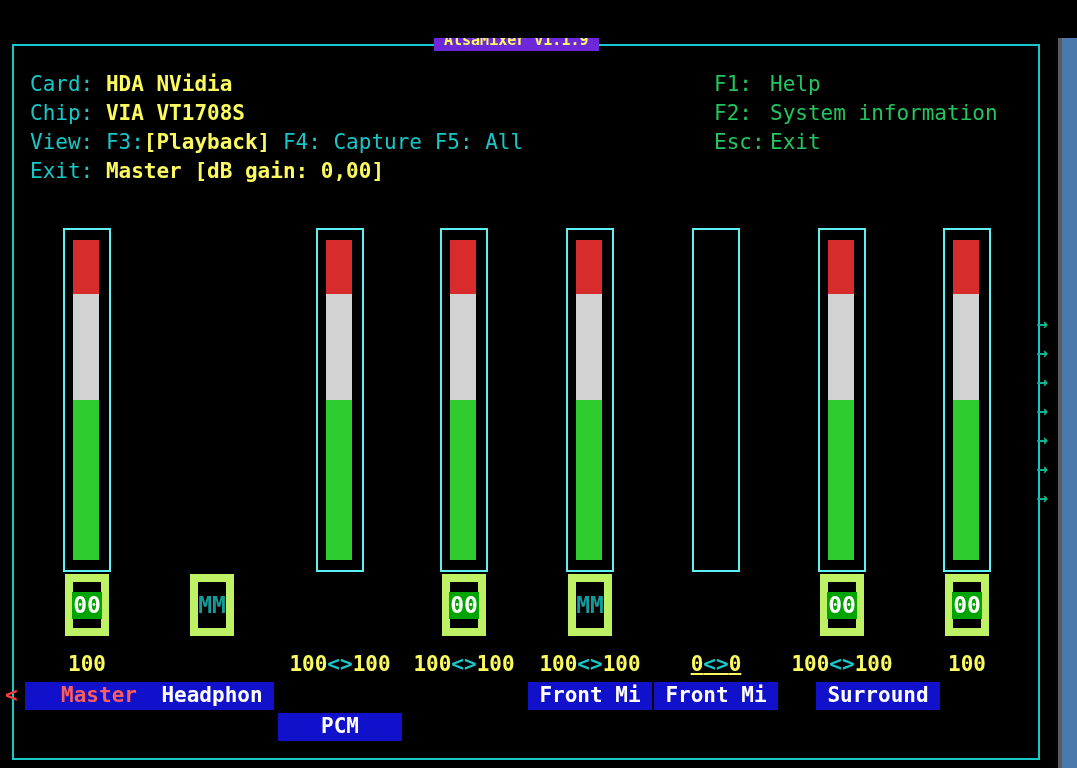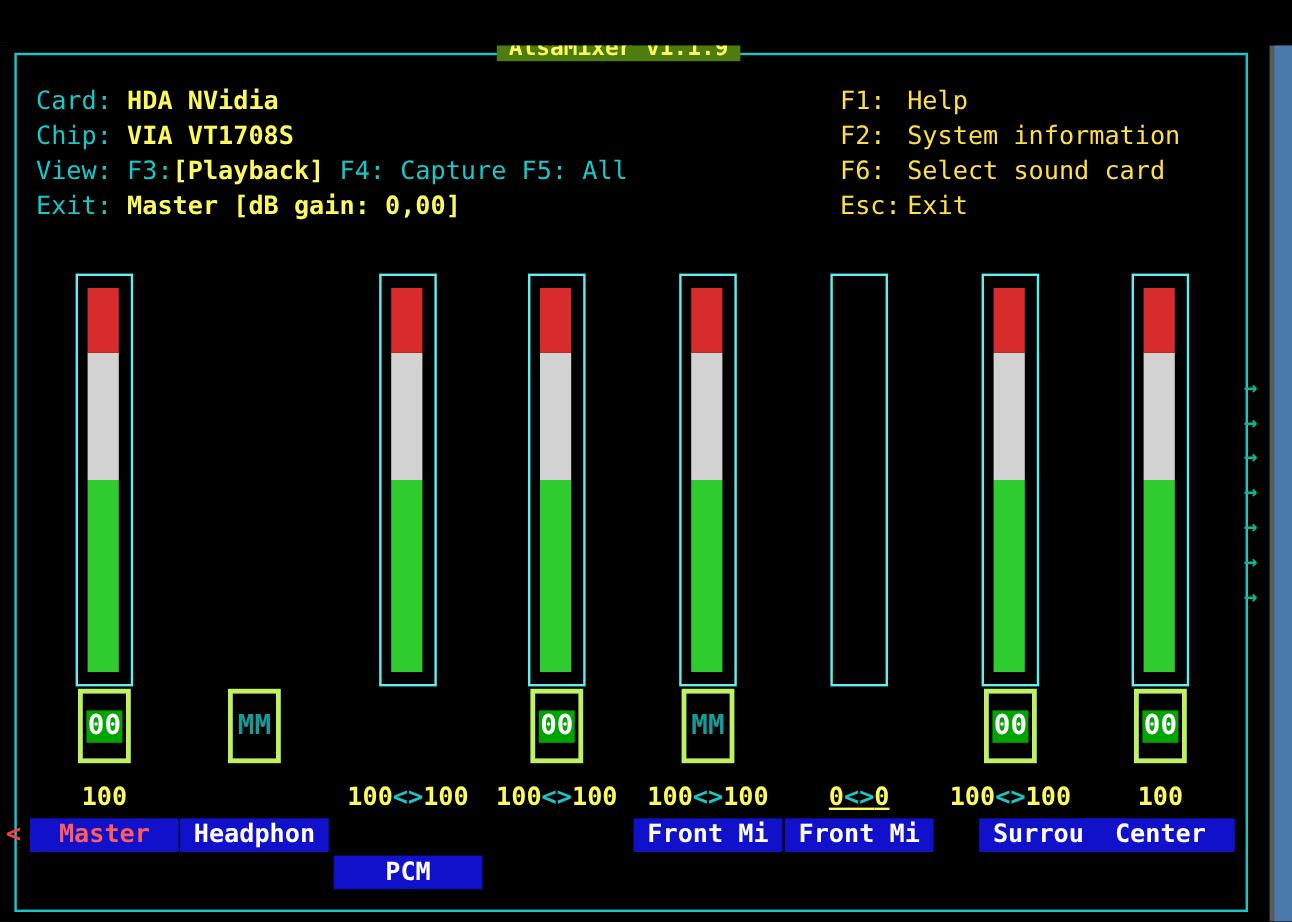--- a/index.html
+++ b/index.html
@@ -44,54 +44,54 @@
     background:#4a7aab;
   }
 
   
   .frame {
     position:absolute; left:12px; top:6px; width:1028px; height:716px;
     box-sizing:border-box;
     border:2px solid #18c8c8;
   }
   .frame-title {
-    position:absolute; left:400px; top:-16px;
-    background:#4d7c0f; padding:0 10px;
-    color:#fbfb5f; font-weight:bold; font-size:19px; line-height:21px;
+    position:absolute; left:420px; top:-16px;
+    background:#6d28d9; padding:0 10px;
+    color:#fbfb5f; font-weight:bold; font-size:15px; line-height:21px;
     white-space:nowrap;
   }
 
   
   .header { position:absolute; left:30px; top:32px; }
   .hrow { height:29px; line-height:29px; white-space:nowrap; font-size:21px; }
   .lbl { color:#18c8c8; }
   .val { color:#fbfb5f; font-weight:bold; }
   .dim { color:#18c8c8; }
   .help { position:absolute; left:700px; top:32px; }
-  .help .hrow { color:#fde047; }
+  .help .hrow { color:#22c55e;margin-left:14px; }
   .help .k { display:inline-block; width:56px; }
 
   
   .strips { position:absolute; left:0; top:0; width:1028px; height:716px; }
 
   .bar {
     position:absolute;
     box-sizing:border-box;
     border:2px solid #5ef0f0;
     background:#000;
   }
   .fill { position:absolute; left:0; width:100%; }
   .fill.red   { background:#d82c2c; }
   .fill.grey  { background:#d2d2d2; }
   .fill.green { background:#2ecc2e; }
 
   .mutebox {
     position:absolute;
     box-sizing:border-box;
-    border:4px solid #bef264;
+    border:8px solid #bef264;
     background:#000;
     display:flex; align-items:center; justify-content:center;
   }
   .mutebox .tag {
     font-size:23px; line-height:23px; font-weight:bold;
     padding:2px 1px;
   }
   .tag.on  { background:#00a400; color:#ffffff; }
   .tag.off { background:transparent; color:#159a9a; }
 
@@ -154,35 +154,34 @@
       </div>
       <div class="hrow">
         <span class="lbl">Exit:</span>
         <span class="val">Master [dB gain: 0,00]</span>
       </div>
     </div>
 
     <div class="help" id="helpkeys">
         <div class="hrow"><span class="k">F1:</span><span>Help</span></div>
         <div class="hrow"><span class="k">F2:</span><span>System information</span></div>
-        <div class="hrow"><span class="k">F6:</span><span>Select sound card</span></div>
         <div class="hrow"><span class="k">Esc:</span><span>Exit</span></div>
       </div>
 
     <div class="strips" id="strips">
         <div class="bar" style="left: 63px; top: 190px; width: 48px; height: 344px;">
           <div class="fill green" style="left: 8px; width: 26px; top: 170px; height: 160px;"></div>
           <div class="fill grey" style="left: 8px; width: 26px; top: 64.4px; height: 105.6px;"></div>
           <div class="fill red" style="left: 8px; width: 26px; top: 10px; height: 54.4px;"></div>
         </div>
         <div class="mutebox" style="left: 65px; top: 536px; width: 44px; height: 62px;">
           <span class="tag on">00</span>
         </div>
         <div class="volnum" style="left: 25px; top: 616px; width: 124px;">100</div>
-        <div class="namebox sel" style="left: 25px; top: 644px; width: 124px; height: 28px;">Master</div>
+        <div class="namebox sel" style="left: 25px; top: 644px; width: 124px; height: 28px; padding-left: 12px;">Master</div>
         <div class="arrow" style="left: 5px; top: 644px;">&lt;</div>
         <div class="arrow" style="left: 151px; top: 644px;">&gt;</div>
         <div class="mutebox" style="left: 190px; top: 536px; width: 44px; height: 62px;">
           <span class="tag off">MM</span>
         </div>
         <div class="namebox" style="left: 150px; top: 644px; width: 124px; height: 28px;">Headphon</div>
         <div class="bar" style="left: 316px; top: 190px; width: 48px; height: 344px;">
           <div class="fill green" style="left: 8px; width: 26px; top: 170px; height: 160px;"></div>
           <div class="fill grey" style="left: 8px; width: 26px; top: 64.4px; height: 105.6px;"></div>
           <div class="fill red" style="left: 8px; width: 26px; top: 10px; height: 54.4px;"></div>
@@ -223,21 +222,20 @@
         <div class="namebox" style="left: 816px; top: 644px; width: 124px; height: 28px;">Surround</div>
         <div class="bar" style="left: 943px; top: 190px; width: 48px; height: 344px;">
           <div class="fill green" style="left: 8px; width: 26px; top: 170px; height: 160px;"></div>
           <div class="fill grey" style="left: 8px; width: 26px; top: 64.4px; height: 105.6px;"></div>
           <div class="fill red" style="left: 8px; width: 26px; top: 10px; height: 54.4px;"></div>
         </div>
         <div class="mutebox" style="left: 945px; top: 536px; width: 44px; height: 62px;">
           <span class="tag on">00</span>
         </div>
         <div class="volnum" style="left: 905px; top: 616px; width: 124px;">100</div>
-        <div class="namebox" style="left: 905px; top: 644px; width: 124px; height: 28px;">Center</div>
       </div>
 
     <div id="ovfwrap">
         <div class="ovf" style="top: 276px; right: 14px;">→</div>
         <div class="ovf" style="top: 305px; right: 14px;">→</div>
         <div class="ovf" style="top: 334px; right: 14px;">→</div>
         <div class="ovf" style="top: 363px; right: 14px;">→</div>
         <div class="ovf" style="top: 392px; right: 14px;">→</div>
         <div class="ovf" style="top: 421px; right: 14px;">→</div>
         <div class="ovf" style="top: 450px; right: 14px;">→</div>

